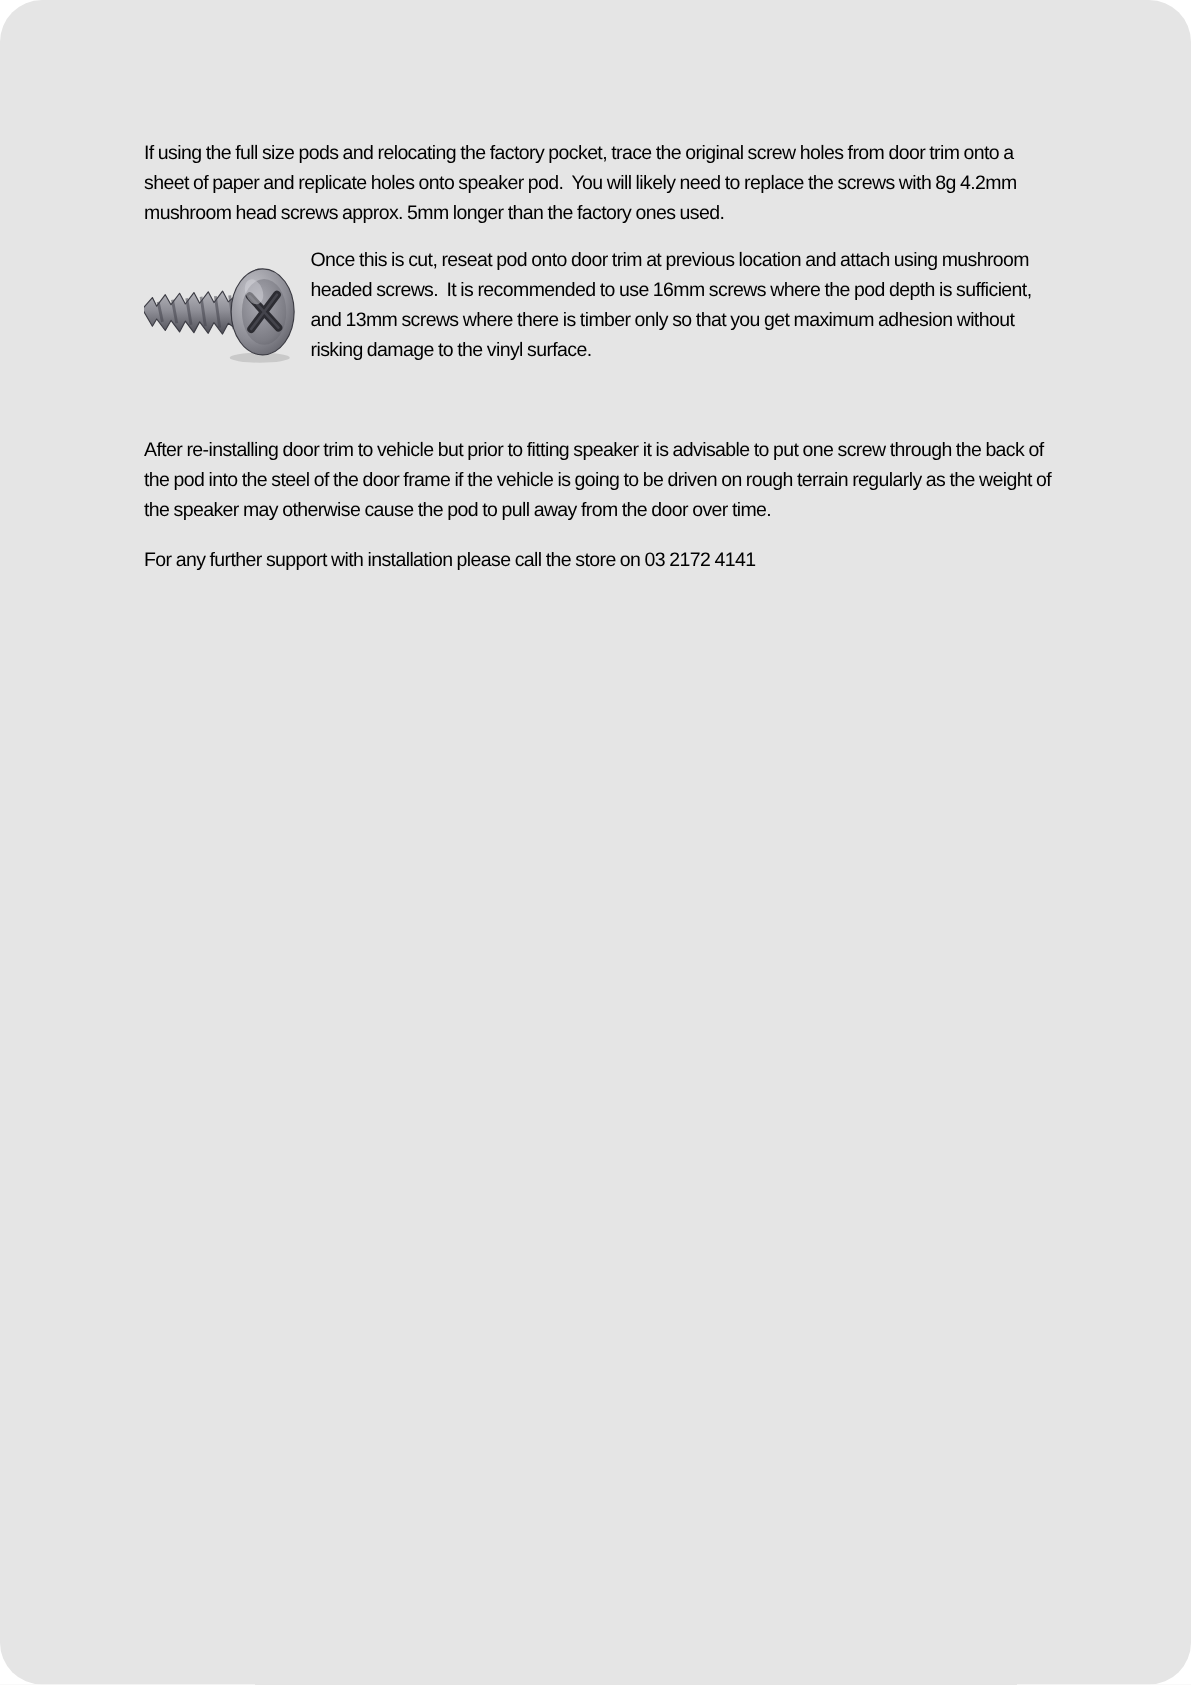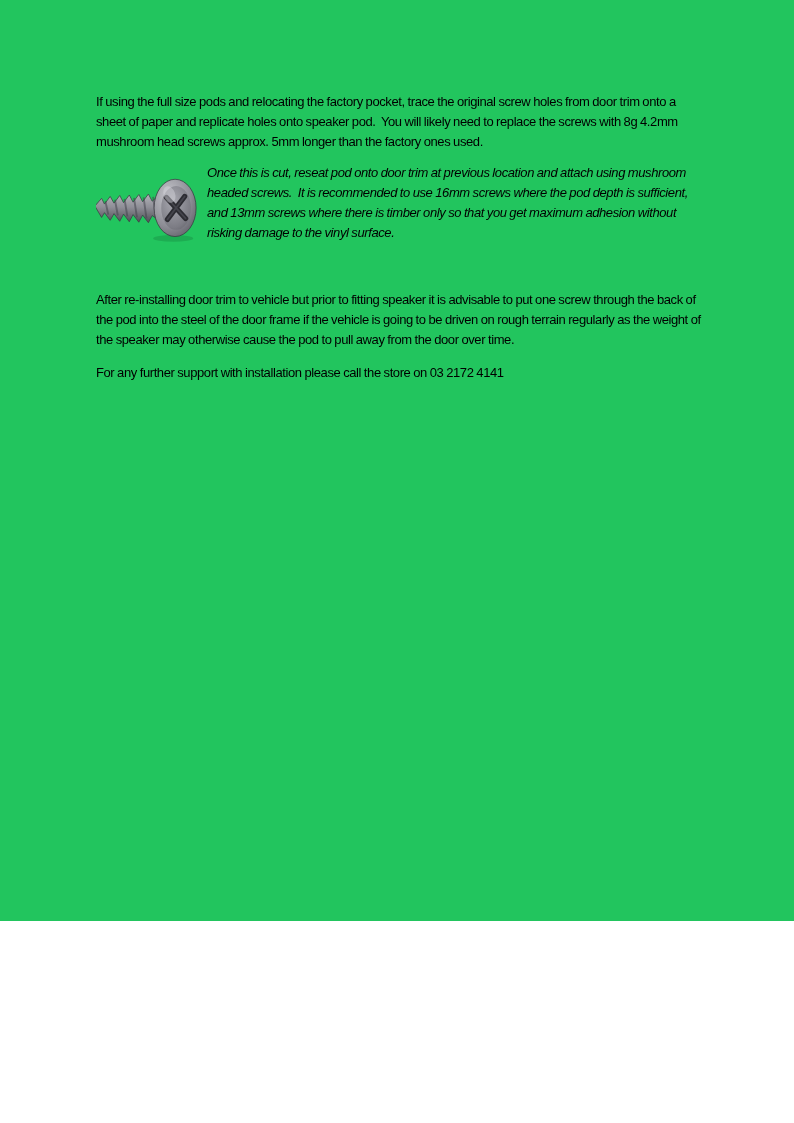--- a/index.html
+++ b/index.html
@@ -3,25 +3,26 @@
 <meta charset="utf-8">
 <style>
   html, body {
     margin: 0;
     padding: 0;
     background: #ffffff;
   }
   .page {
     position: relative;
     width: 794px;
-    height: 921px;
-    background: #22c55e;
+    height: 1123px;
+    background: #e5e5e5;
     overflow: hidden;
     font-family: "Liberation Sans", sans-serif;
     color: #000000;
+    border-radius: 28px;
   }
   .content {
     position: absolute;
     left: 96px;
     top: 92px;
     width: 606px;
   }
   .content p {
     margin: 0 0 11px 0;
     font-size: 13px;
@@ -31,21 +32,20 @@
     color: #000000;
     white-space: pre-wrap;
     text-align: left;
   }
   .para-with-image {
     margin: 0 0 42px 0;
     overflow: hidden;
   }
   .para-with-image p {
     margin: 0;
-    font-style: italic;
   }
   .screw-figure {
     float: left;
     width: 105px;
     height: 80px;
     margin: 3px 9px 2px -3px;
   }
   .screw-figure svg {
     display: block;
     width: 105px;

